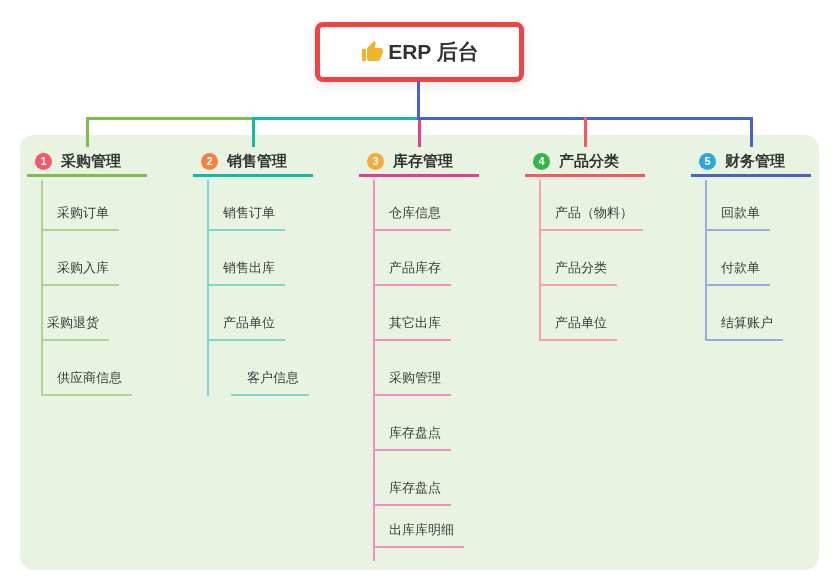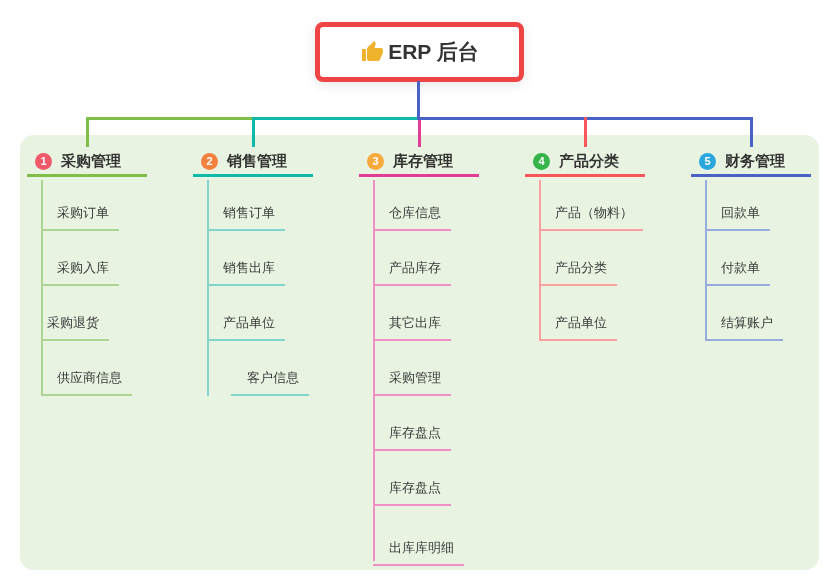--- a/index.html
+++ b/index.html
@@ -61,21 +61,21 @@
       <span class="badge" style="background: rgb(248, 169, 60);">3</span>
       <span>库存管理</span>
     </div>
     <div class="abs" style="left: 373px; top: 180px; width: 2px; height: 381px; background: rgb(239, 143, 195);"></div>
     <div class="child" style="left: 373px; top: 203px; border-bottom: 2px solid rgb(239, 143, 195);">仓库信息</div>
     <div class="child" style="left: 373px; top: 258px; border-bottom: 2px solid rgb(239, 143, 195);">产品库存</div>
     <div class="child" style="left: 373px; top: 313px; border-bottom: 2px solid rgb(239, 143, 195);">其它出库</div>
     <div class="child" style="left: 373px; top: 368px; border-bottom: 2px solid rgb(239, 143, 195);">采购管理</div>
     <div class="child" style="left: 373px; top: 423px; border-bottom: 2px solid rgb(239, 143, 195);">库存盘点</div>
     <div class="child" style="left: 373px; top: 478px; border-bottom: 2px solid rgb(239, 143, 195);">库存盘点</div>
-    <div class="child" style="left: 373px; top: 538px; border-bottom: 2px solid rgb(239, 143, 195);">出库库明细</div>
+    <div class="child" style="left: 373px; top: 520px; border-bottom: 2px solid rgb(239, 143, 195);">出库库明细</div>
     <div class="hdr" style="left: 525px; top: 149px; width: 120px; border-bottom: 3px solid rgb(249, 86, 89);">
       <span class="badge" style="background: rgb(53, 180, 74);">4</span>
       <span>产品分类</span>
     </div>
     <div class="abs" style="left: 539px; top: 180px; width: 2px; height: 161px; background: rgb(249, 160, 160);"></div>
     <div class="child" style="left: 539px; top: 203px; border-bottom: 2px solid rgb(249, 160, 160);">产品（物料）</div>
     <div class="child" style="left: 539px; top: 258px; border-bottom: 2px solid rgb(249, 160, 160);">产品分类</div>
     <div class="child" style="left: 539px; top: 313px; border-bottom: 2px solid rgb(249, 160, 160);">产品单位</div>
     <div class="hdr" style="left: 691px; top: 149px; width: 120px; border-bottom: 3px solid rgb(74, 98, 198);">
       <span class="badge" style="background: rgb(42, 167, 223);">5</span>

